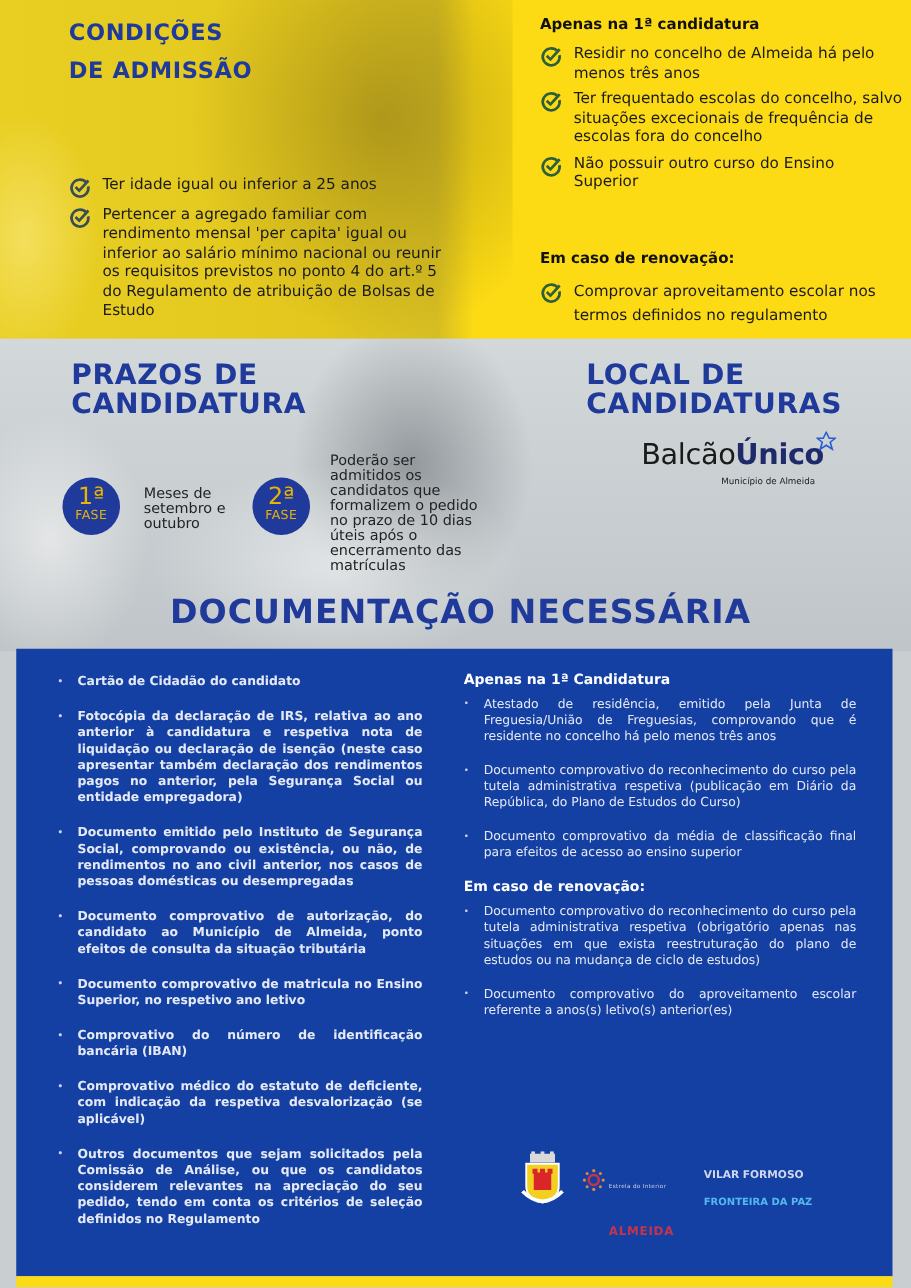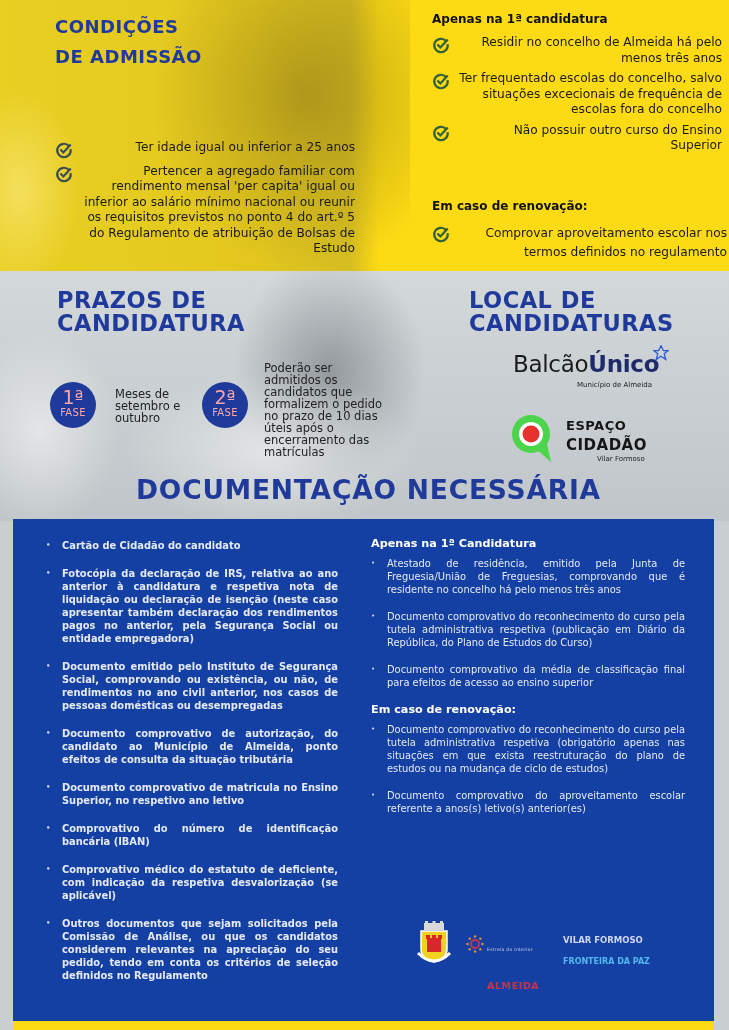--- a/index.html
+++ b/index.html
@@ -21,21 +21,21 @@
     background: radial-gradient(ellipse at 50% 50%, rgba(255,240,150,0.5) 0%, rgba(0,0,0,0) 70%);
   }
   .h-big {
     font-family: "DejaVu Sans", sans-serif; font-weight: 900; color: #1f3a9a;
     letter-spacing: 0.5px; line-height: 1.0; text-transform: uppercase;
   }
   .cond-title { position: absolute; left: 55px; top: 12px; font-size: 18px; }
   .cond-title div { line-height: 30px; }
 
   .check-list { position: absolute; list-style: none; }
-  .check-list li { position: relative; padding-left: 27px; font-size: 12.2px; line-height: 15.5px; color: #1b1b1b; margin-bottom: 8px; text-align: right; }
+  .check-list li { position: relative; padding-left: 27px; font-size: 12.2px; line-height: 15.5px; color: #1b1b1b; margin-bottom: 8px; }
   .check-list li .chk {
     position: absolute; left: 0; top: 1px; width: 18px; height: 18px;
   }
   .left-checks { left: 55px; top: 101px; width: 300px; margin-top: 39px; }
   .right-checks { left: 432px; top: 35px; width: 290px; }
   .right-checks li { margin-bottom: 5px; }
   .yellow-sub { position: absolute; font-size: 12px; font-weight: 900; color: #111; }
   .sub-first { left: 432px; top: 12px; }
   .sub-renov { left: 432px; top: 199px; }
   .right-checks2 { left: 432px; top: 224px; width: 295px; }
@@ -51,21 +51,21 @@
   .middle .blob2 { position: absolute; left: -40px; top: 60px; width: 160px; height: 200px; background: radial-gradient(ellipse, rgba(240,240,240,0.7) 0%, rgba(0,0,0,0) 70%); }
   .middle .blob3 { position: absolute; left: 120px; top: 100px; width: 300px; height: 160px; background: radial-gradient(ellipse, rgba(235,237,238,0.75) 0%, rgba(0,0,0,0) 70%); }
 
   .prazos-title { position: absolute; left: 57px; top: 18px; font-size: 22.5px; }
   .prazos-title div { line-height: 23px; }
   .local-title { position: absolute; left: 469px; top: 18px; font-size: 22.5px; }
   .local-title div { line-height: 23px; }
 
   .fase {
     position: absolute; width: 46px; height: 46px; border-radius: 50%;
-    background: #1f3a9a; color: #fca5a5; text-align: center;
+    background: #1f3a9a; color: #eab308; text-align: center;
   }
   .fase .num { display: block; font-size: 19px; line-height: 20px; margin-top: 5px; font-weight: 400; }
   .fase .lbl { display: block; font-size: 10px; line-height: 12px; letter-spacing: 0.3px; }
   .fase1 { left: 50px; top: 111px; }
   .fase2 { left: 202px; top: 111px; }
   .fase-text { position: absolute; font-size: 11.5px; line-height: 12px; color: #222; }
   .fase1-text { left: 115px; top: 117px; width: 80px; }
   .fase2-text { left: 264px; top: 91px; width: 120px; }
 
   .balcao { position: absolute; left: 500px; top: 80px; width: 160px; height: 45px; margin-left: 13px; }
@@ -208,31 +208,20 @@
   </h2>
 
   <div class="balcao">
     <span class="word"><span>Balcão</span><b>Único</b></span>
     <svg class="star" viewBox="0 0 20 20">
         <polygon points="10,1 13,7 19,7 14,11 16,18 10,14 4,18 6,11 1,7 7,7" fill="none" stroke="#2a5bd0" stroke-width="1.6"></polygon>
       </svg>
     <span class="sub">Município de Almeida</span>
   </div>
 
-  <div class="espaco">
-    <svg class="pin" viewBox="0 0 45 50">
-      <circle cx="20" cy="20" r="19" fill="#4cd44a"></circle>
-      <polygon points="24,34 40,48 36,30" fill="#4cd44a"></polygon>
-      <circle cx="20" cy="20" r="12" fill="#ffffff"></circle>
-      <circle cx="20" cy="20" r="8.5" fill="#e8312c"></circle>
-    </svg>
-    <span class="t1">ESPAÇO</span>
-    <span class="t2">CIDADÃO</span>
-    <span class="t3">Vilar Formoso</span>
-  </div>
 
   <h2 class="h-big doc-title">DOCUMENTAÇÃO  NECESSÁRIA</h2>
 </section>
 
 <section class="doc-panel">
   <div class="doc-col doc-left">
     <ul class="doc-list">
       <li>Cartão de Cidadão do candidato</li>
       <li>Fotocópia da declaração de IRS, relativa ao ano anterior à candidatura e respetiva nota de liquidação ou declaração de isenção (neste caso apresentar também declaração dos rendimentos pagos no anterior, pela Segurança Social ou entidade empregadora)</li>
       <li>Documento emitido pelo Instituto de Segurança Social, comprovando ou existência, ou não, de rendimentos no ano civil anterior, nos casos de pessoas domésticas ou desempregadas</li>

